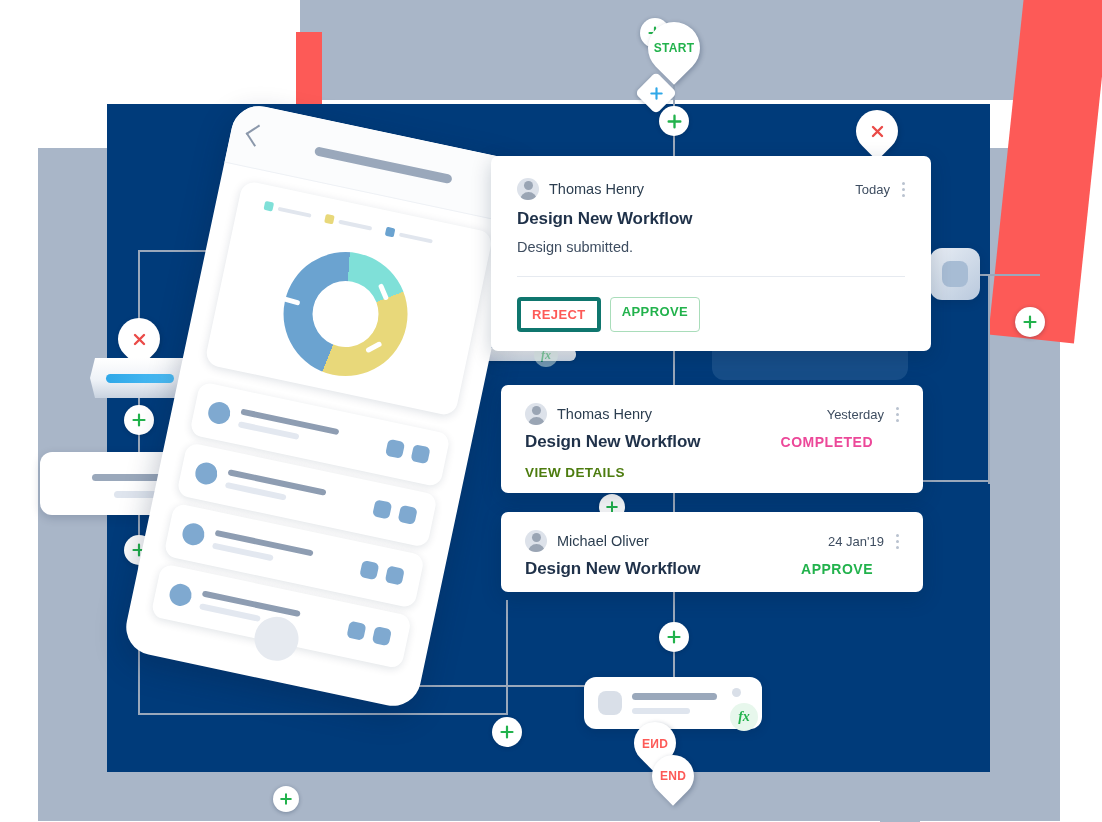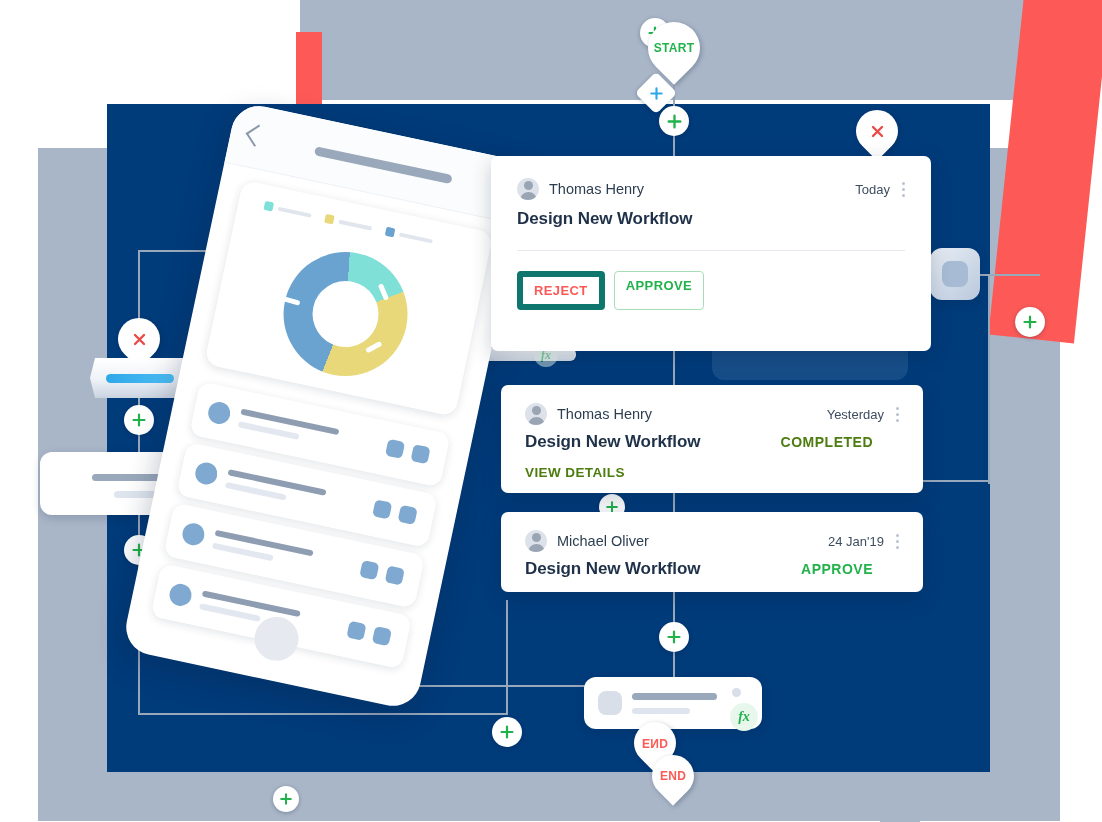--- a/index.html
+++ b/index.html
@@ -176,24 +176,24 @@
   .kebab i{width:3px;height:3px;border-radius:50%;background:#b9c2cf;display:block;}
   .c-title{font-size:17px;font-weight:700;color:#1f3149;letter-spacing:-.1px;}
   .c-sub{font-size:14.5px;color:#3e4d60;}
   .c-div{height:1px;background:#e6eaf0;}
   .c-step{font-size:15.5px;font-weight:700;color:#1f3149;}
   .c-due{font-size:13.5px;font-weight:700;color:#f5b324;margin-top:5px;}
   .btn{
     font-size:13px;font-weight:700;letter-spacing:.4px;
     padding:6px 11px;border-radius:4px;background:#fff;cursor:pointer;
   }
-  .btn-reject{color:#fd5a57;border:6px solid #0f766e;}
+  .btn-reject{color:#fd5a57;border:4px solid #0f766e;}
   .btn-approve{color:#22b24c;border:1px solid #a9ddba;}
   .status{font-size:14px;font-weight:700;letter-spacing:.5px;}
-  .status.completed{color:#4d7c0f;}
+  .status.completed{color:#ec4899;}
   .status.approved{color:#22b24c;}
   .link{font-size:13.5px;font-weight:700;letter-spacing:.4px;color:#4d7c0f;cursor:pointer;}
 </style>
 </head>
 <body>
 
 <div class="stage">
 
   <div class="bg-gray" style="left:300px;top:0;width:760px;height:100px;"></div>
   <div class="bg-gray" style="left:38px;top:148px;width:1022px;height:673px;"></div>
@@ -414,20 +414,21 @@
         <div style="display:flex;align-items:center;">
           <span class="c-when">Today</span>
           <span class="kebab">
               <i></i>
               <i></i>
               <i></i>
             </span>
         </div>
       </div>
       <div class="c-title" style="margin-top:9px;">Design New Workflow</div>
+      <div class="c-sub" style="margin-top:10px;">Design submitted.</div>
       <div class="c-div" style="margin-top:21px;"></div>
       <div class="card-row" style="margin-top:18px;align-items:flex-start;">
         <div style="display:flex;gap:9px;margin-top:2px;">
           <span class="btn btn-reject">REJECT</span>
           <span class="btn btn-approve">APPROVE</span>
         </div>
       </div>
     </div>
   </div>
 

